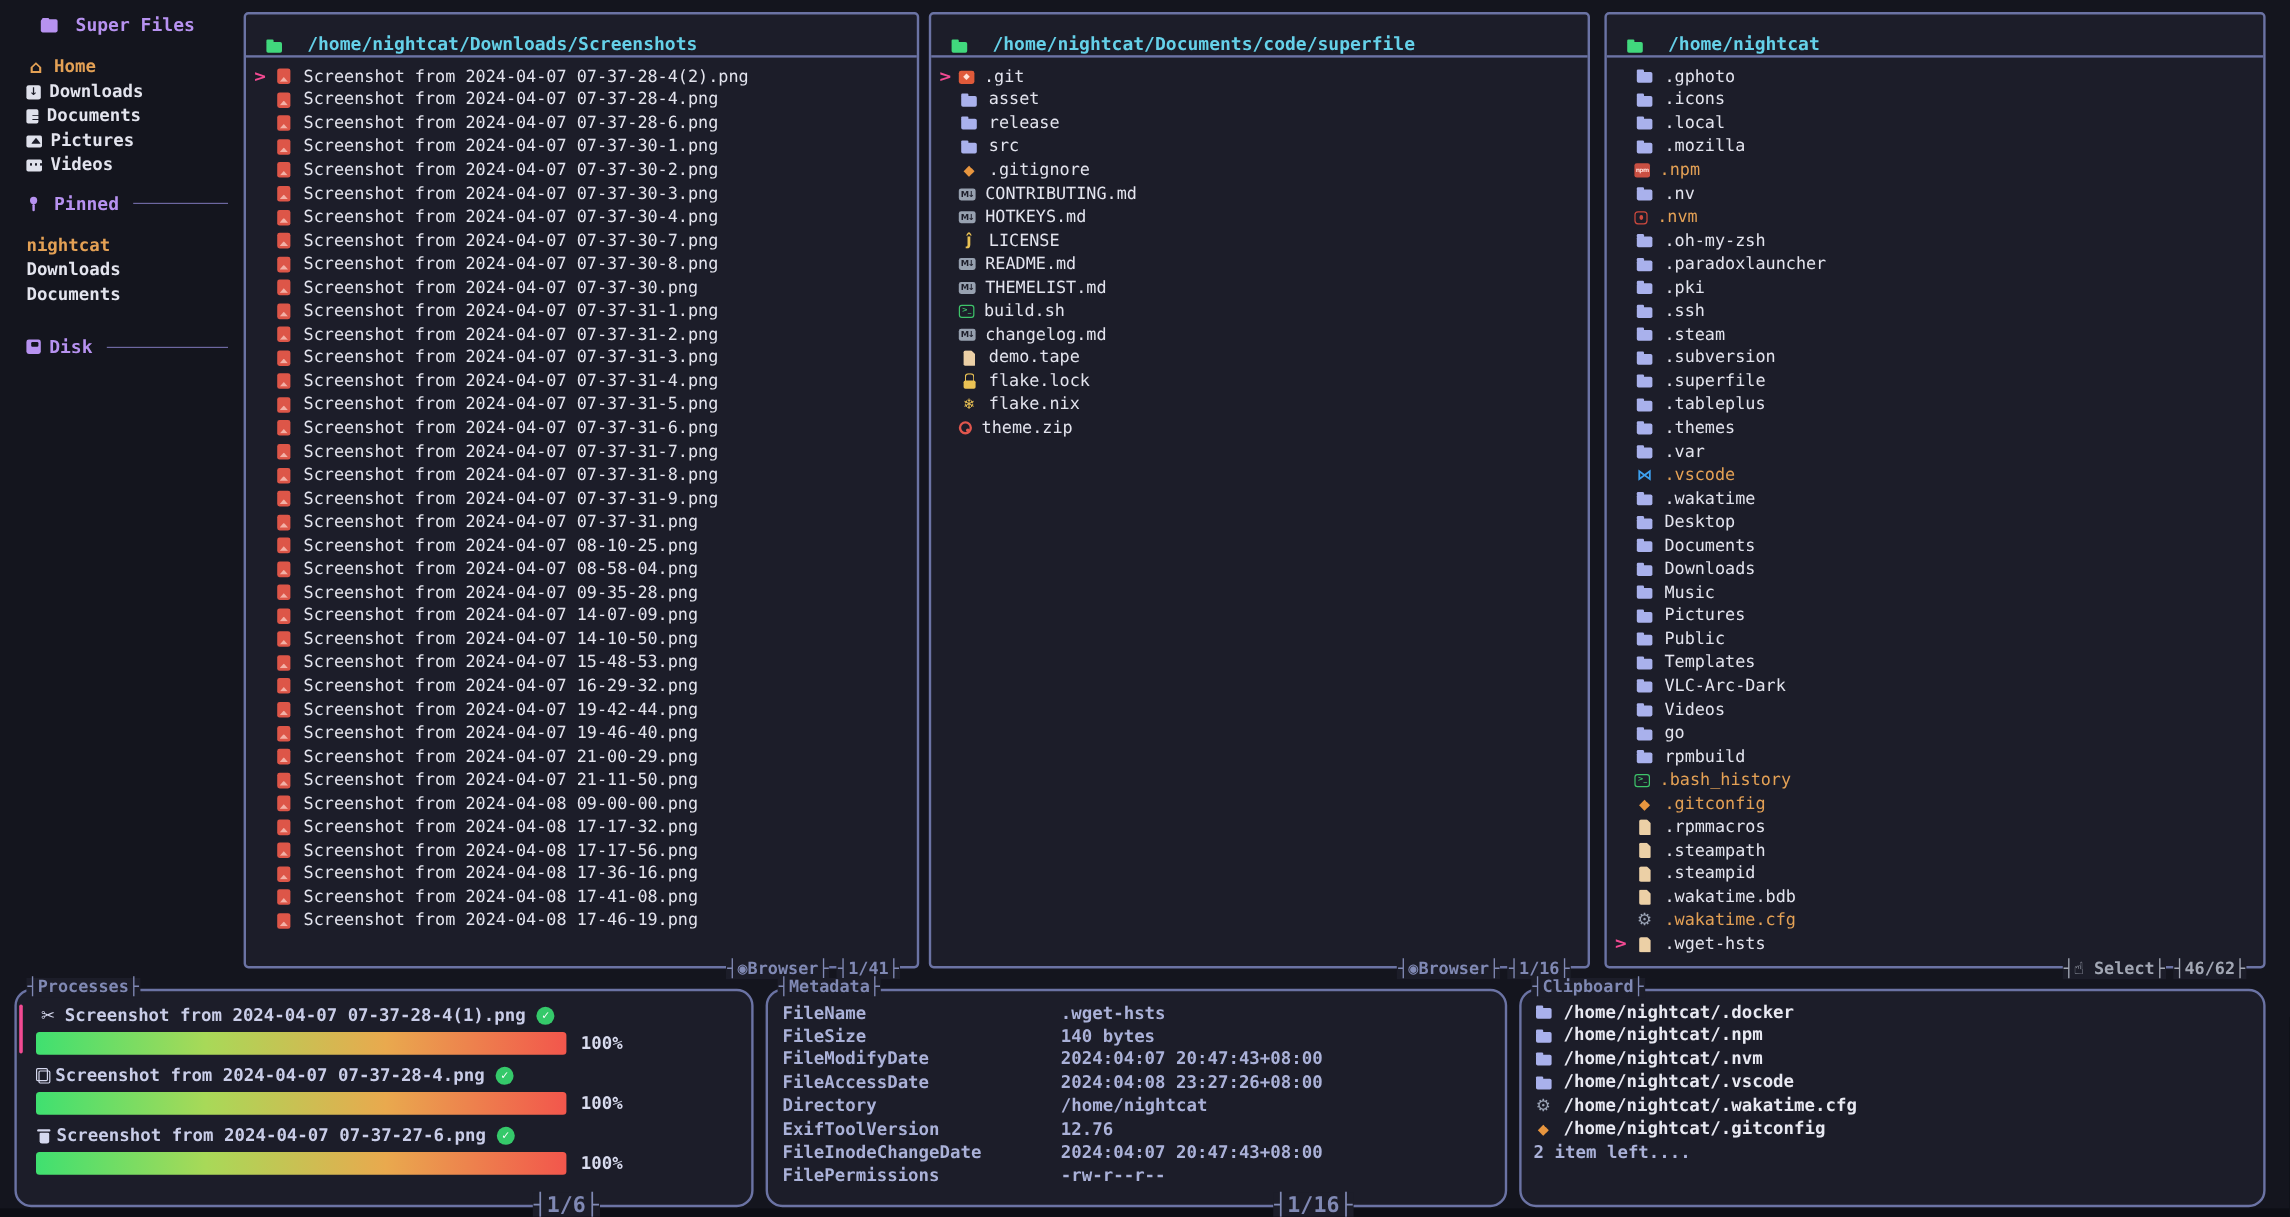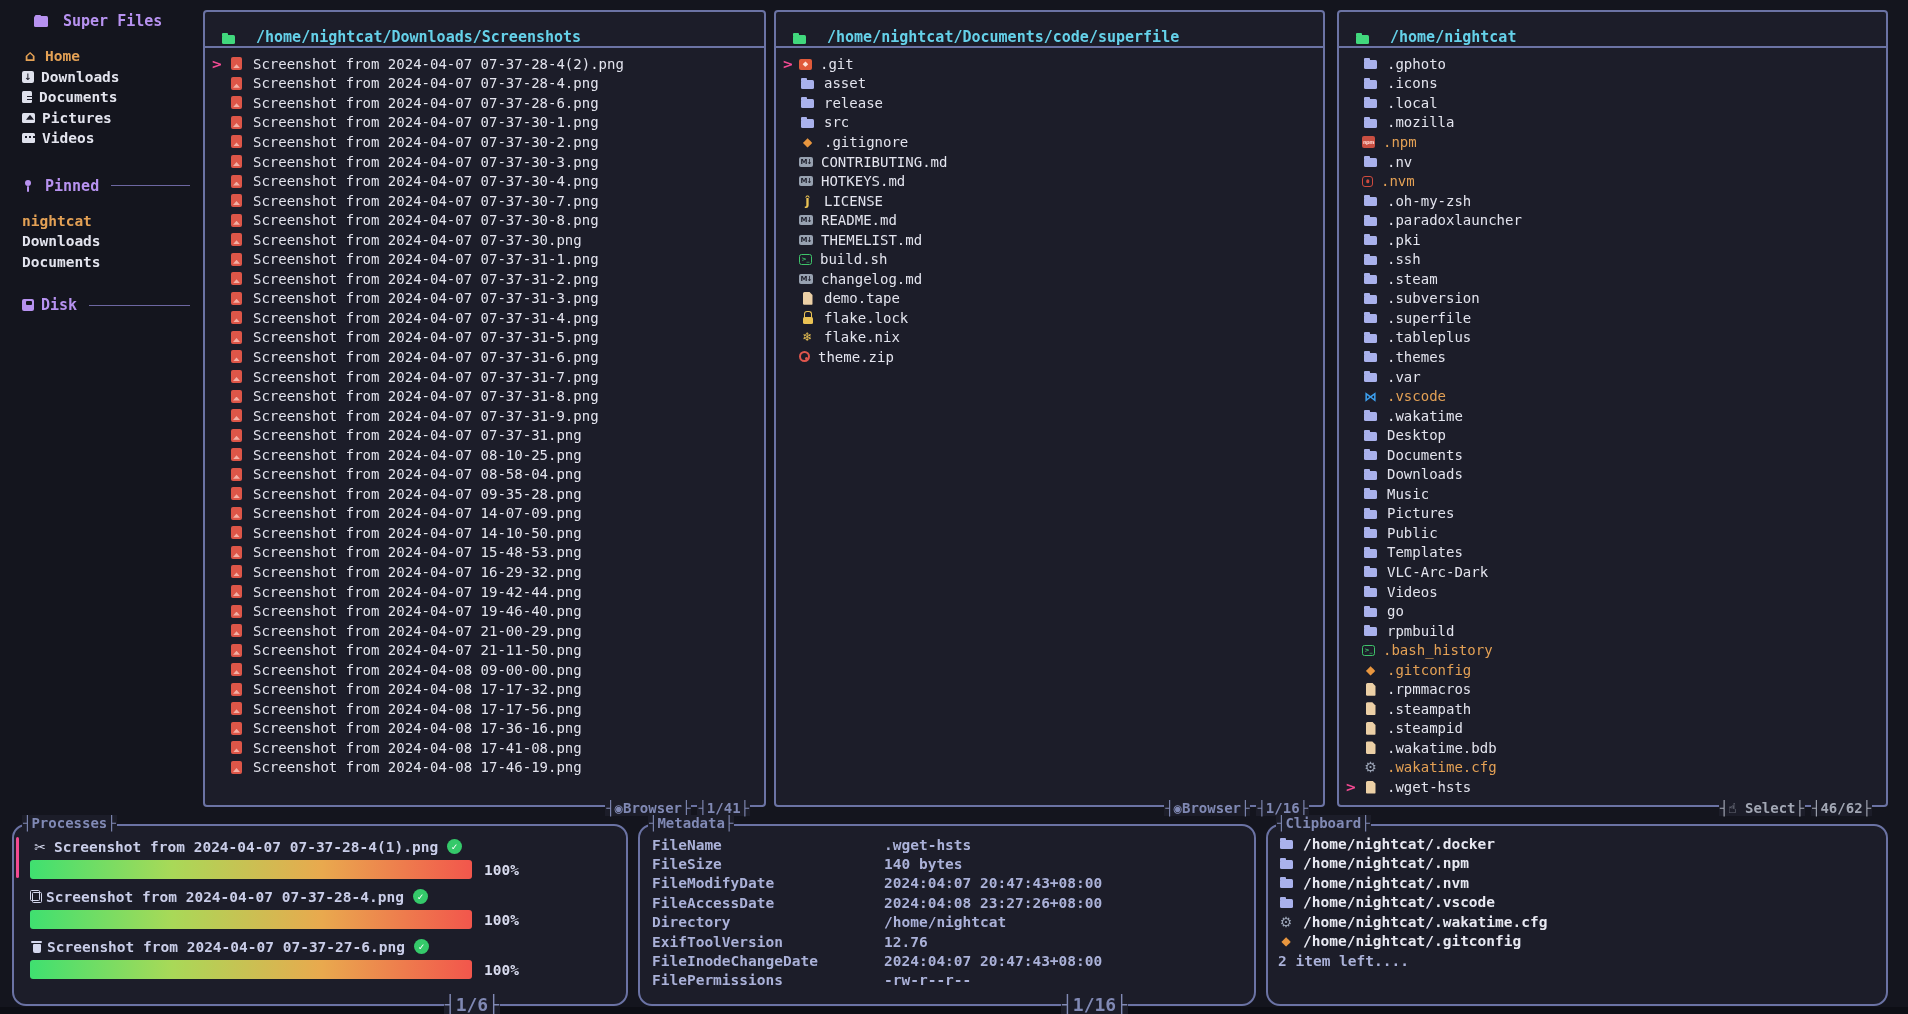--- a/index.html
+++ b/index.html
@@ -12,21 +12,21 @@
 html,body{width:1908px;height:1014px;overflow:hidden}
 body{background:#0d0e15;font-family:"DejaVu Sans Mono",monospace;position:relative}
 #stage{position:absolute;left:0;top:0;width:1908px;height:1007px;background:var(--bg)}
 
 
 #sidebar{position:absolute;left:0;top:12px;width:200px;padding-left:22px;font-size:14.5px;font-weight:bold}
 .sb-title{display:flex;align-items:center;gap:8px;color:var(--purple);font-size:15px;margin-left:12px}
 .sb-quick{margin-top:16px}
 .sb-item{display:flex;align-items:center;height:20.5px;color:var(--white);cursor:default}
 .sb-item.orange{color:var(--orange)}
-.sb-sec{display:flex;align-items:center;color:var(--purple);margin-top:28px;font-size:15px}
+.sb-sec{display:flex;align-items:center;color:var(--purple);margin-top:12px;font-size:15px}
 .sb-sec .line{flex:1;height:1px;background:#7d76b8;margin:0 10px 0 12px;opacity:.85}
 .sb-pinned{margin-top:16px}
 .sb-sec .si{margin-right:7px}
 
 
 .si{width:16px;height:14px;display:inline-flex;align-items:center;justify-content:center;margin-right:7px;flex:none;font-family:"DejaVu Sans",sans-serif;position:relative}
 .si-home::after{content:"⌂";color:var(--orange);font-size:15px;font-weight:bold}
 .si-box{border-radius:2px;background:#dfe1ec;width:12px;height:12px}
 .si-box::after{content:"↓";color:#1c1d29;font-size:9px;font-weight:bold;position:absolute;left:50%;top:50%;transform:translate(-50%,-50%)}
 .si-doc{width:10px;height:12px;background:#dfe1ec;border-radius:1.5px}

